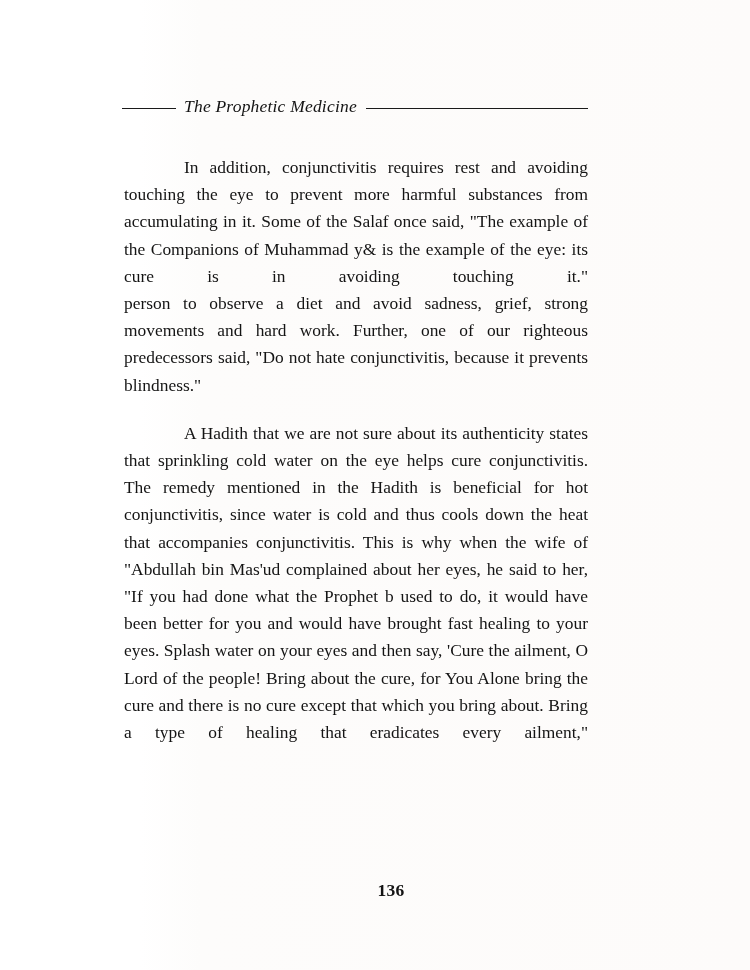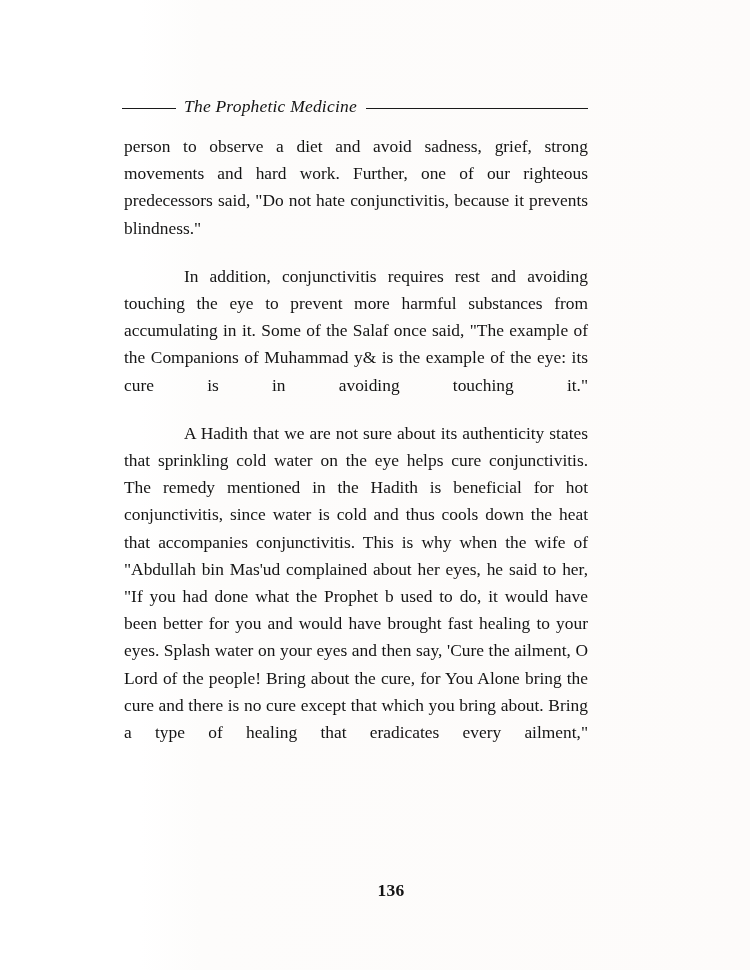--- a/index.html
+++ b/index.html
@@ -114,23 +114,23 @@
 <div class="page-inner">
 
   <div class="header">
     <span class="rule rule-left"></span>
     <span class="header-title">The Prophetic Medicine</span>
     <span class="rule rule-right"></span>
   </div>
 
   <div class="body-text">
 
+    <p class="para indent gap justify-last">In addition, conjunctivitis requires rest and avoiding touching the eye to prevent more harmful substances from accumulating in it. Some of the Salaf once said, "The example of the Companions of Muhammad y&amp; is the example of the eye: its cure is in avoiding touching it."</p>
+
     <p class="para justify-last">person to observe a diet and avoid sadness, grief, strong movements and hard work. Further, one of our righteous predecessors said, "Do not hate conjunctivitis, because it prevents blindness."</p>
-
-    <p class="para indent gap justify-last">In addition, conjunctivitis requires rest and avoiding touching the eye to prevent more harmful substances from accumulating in it. Some of the Salaf once said, "The example of the Companions of Muhammad y&amp; is the example of the eye: its cure is in avoiding touching it."</p>
 
     <p class="para indent gap justify-last">A Hadith that we are not sure about its authenticity states that sprinkling cold water on the eye helps cure conjunctivitis. The remedy mentioned in the Hadith is beneficial for hot conjunctivitis, since water is cold and thus cools down the heat that accompanies conjunctivitis. This is why when the wife of "Abdullah bin Mas'ud  complained about her eyes, he said to her, "If you had done what the Prophet b used to do, it would have been better for you and would have brought fast healing to your eyes. Splash water on your eyes and then say, 'Cure the ailment, O Lord of the people! Bring about the cure, for You Alone bring the cure and there is no cure except that which you bring about. Bring a type of healing that eradicates every ailment,"</p>
 
 
   </div>
 
   <div class="folio">136</div>
 
 </div>
 

